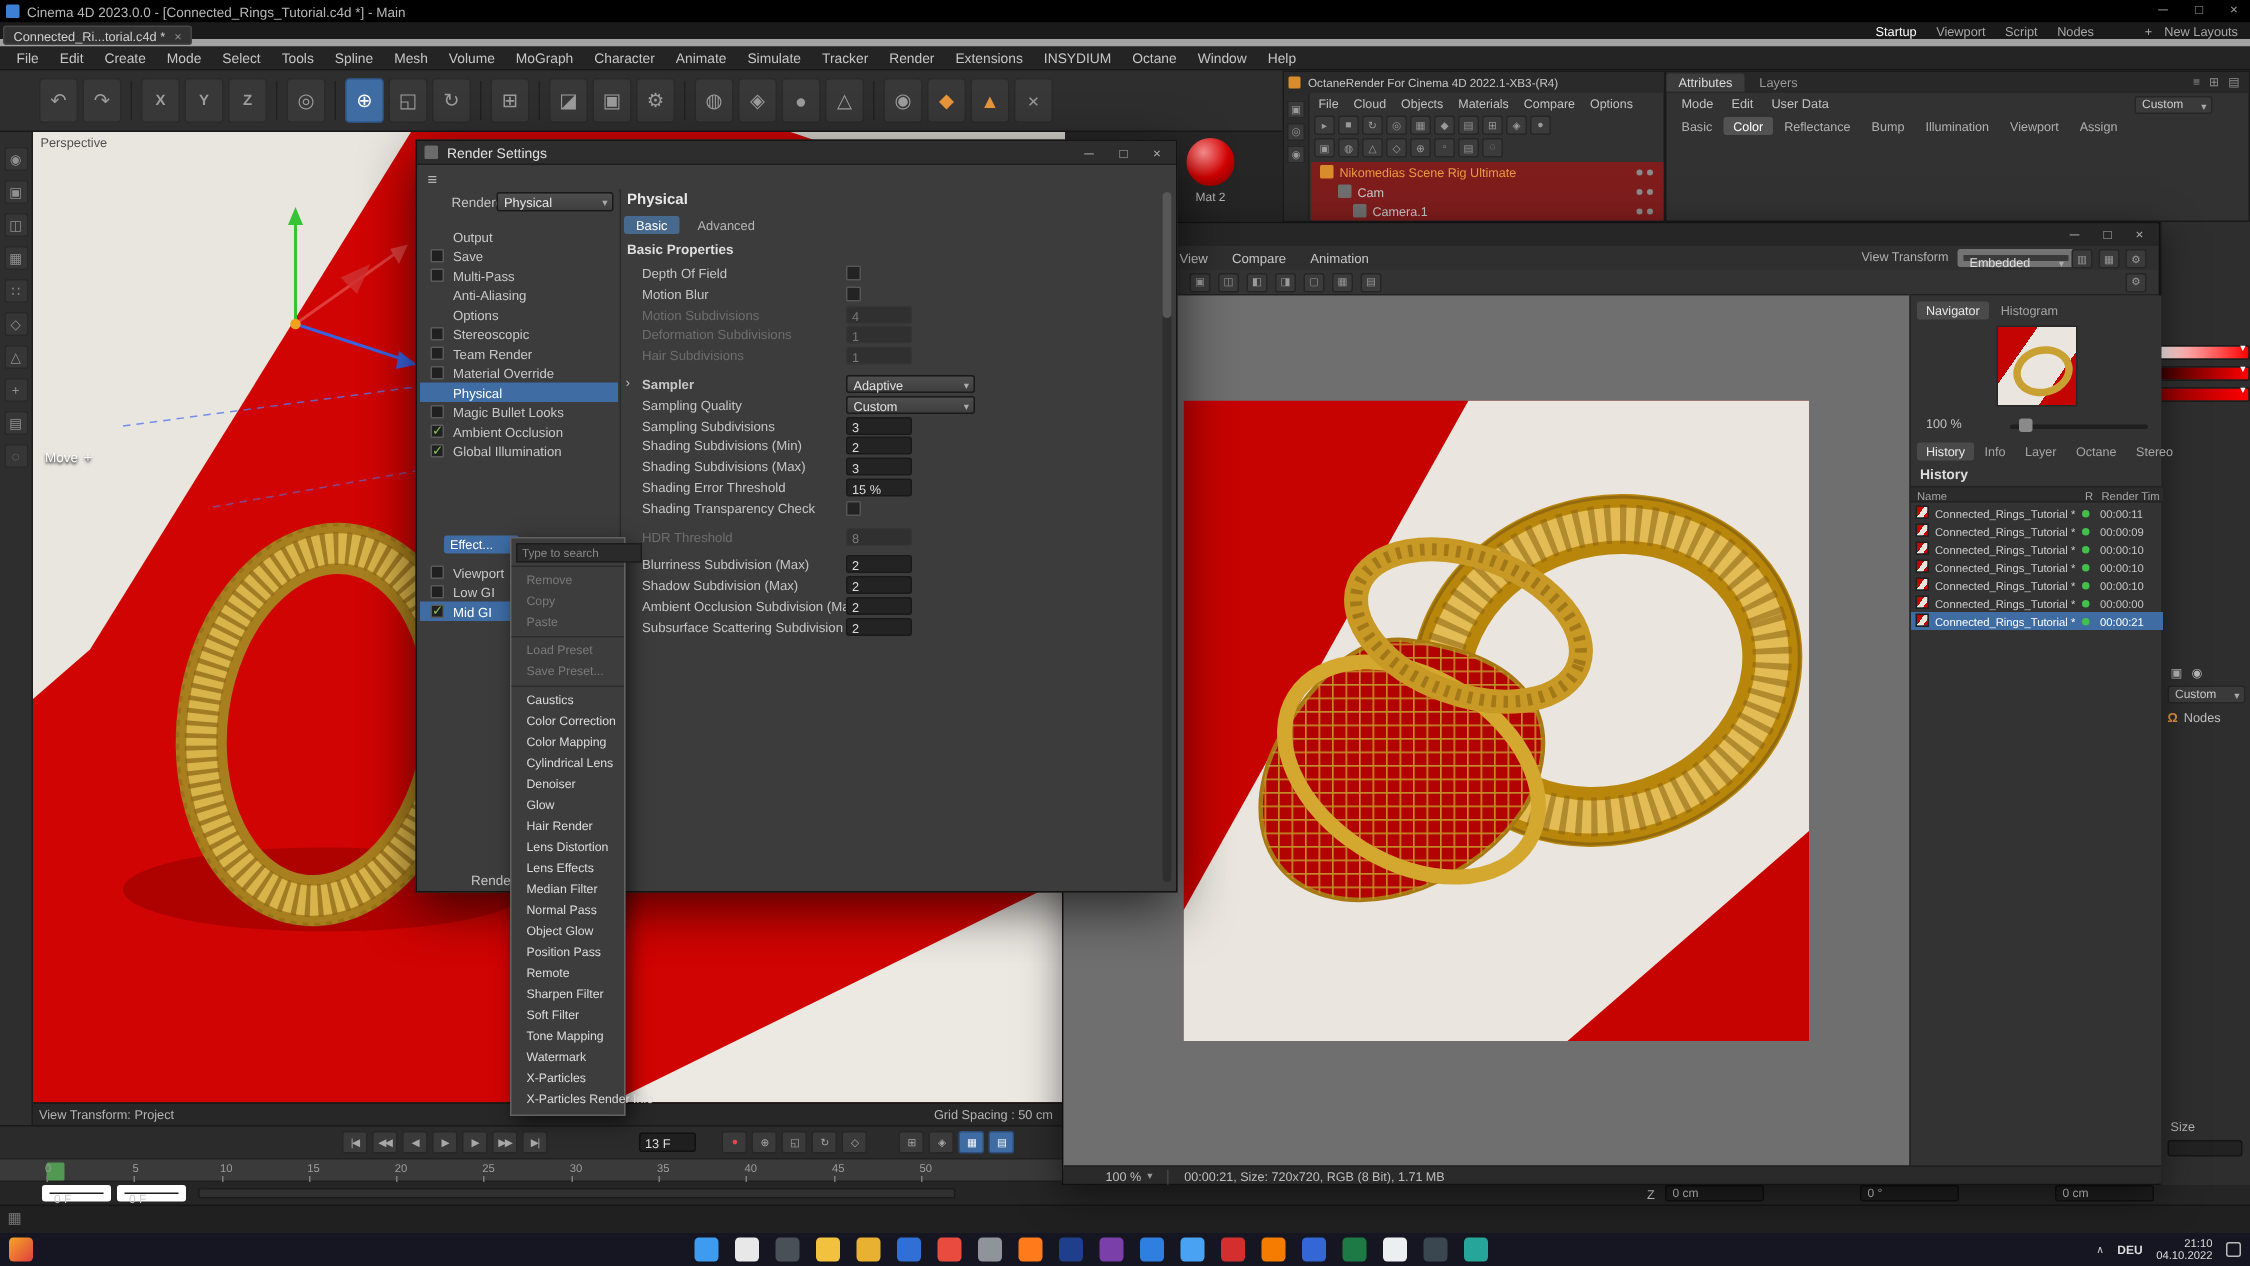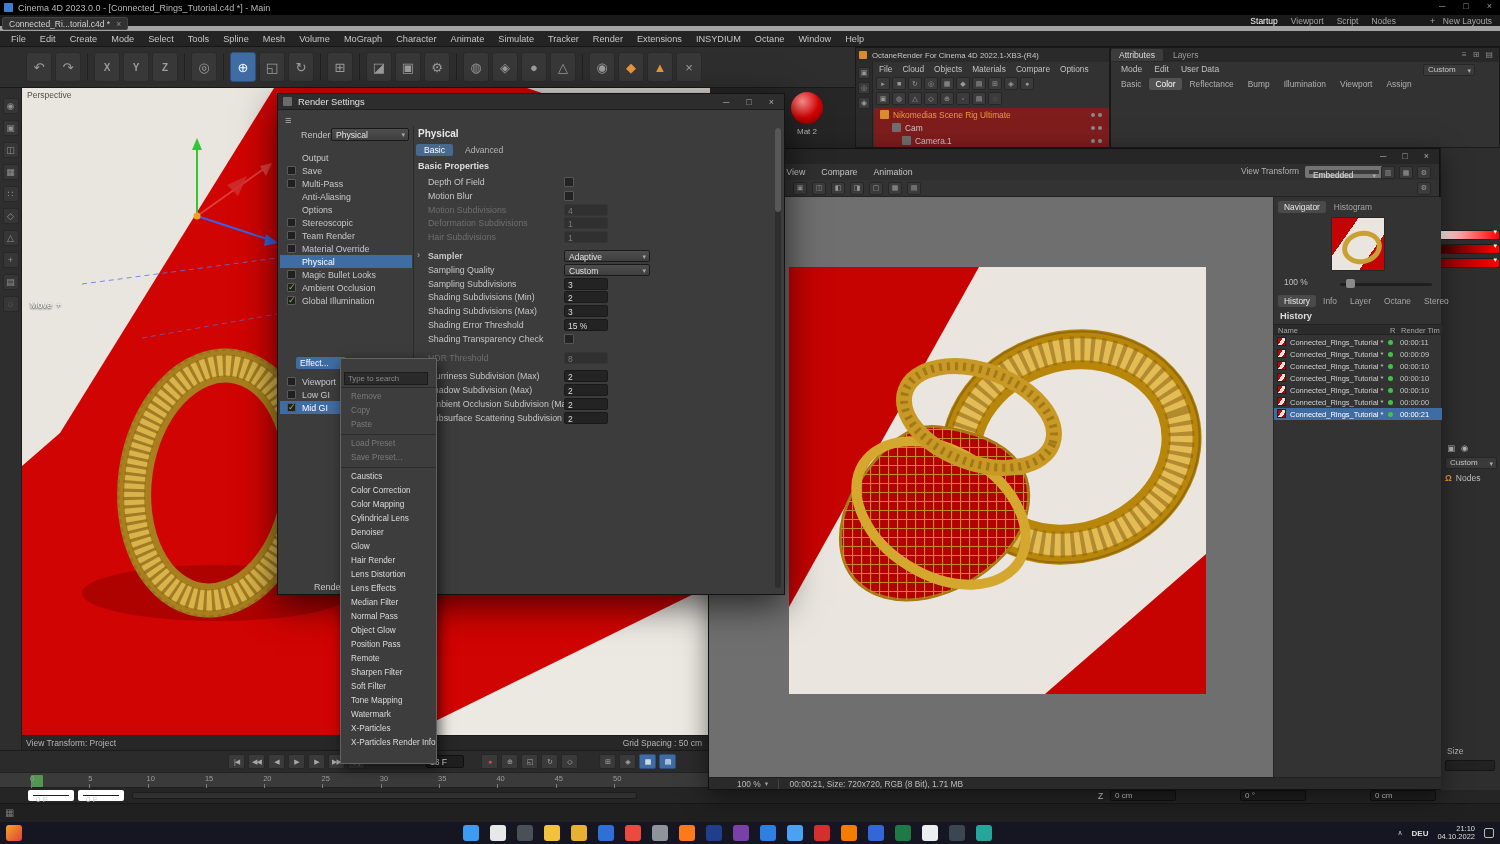--- a/index.html
+++ b/index.html
@@ -185,22 +185,22 @@
 .prow.arr::before{content:"›";position:absolute;left:3px;top:0;color:#bbb;font-size:9px}
 .prow.dis .plabel{color:#6e6e6e}
 .pcbx{display:none;position:absolute;left:150px;top:1px;width:10px;height:10px;background:#232323;border:1px solid #555;border-radius:1px}
 .prow.cb .pcbx{display:block}
 .pfield{position:absolute;left:150px;top:0;width:44px;height:12px;background:#232323;border:1px solid #1a1a1a;border-radius:2px;font-size:8.5px;color:#ddd;padding:1px 3px}
 .prow.dis .pfield{color:#7a7a7a;background:#303030;border-color:#353535}
 .pdrop{display:none;position:absolute;left:150px;top:0;width:86px;height:12px;background:linear-gradient(#4e4e4e,#3e3e3e);border:1px solid #1a1a1a;border-radius:2px;font-size:8.5px;color:#e2e2e2;padding:1px 4px}
 .prow.drop .pdrop{display:block}
 
 
-#emenu{left:340px;top:358px;width:97px;background:#3d3d3d;border:1px solid #626262;z-index:20;
-  box-shadow:3px 4px 12px rgba(0,0,0,.6);padding:13px 0}
+#emenu{left:340px;top:358px;width:77px;background:#3d3d3d;border:1px solid #626262;z-index:20;
+  box-shadow:3px 4px 12px rgba(0,0,0,.6);padding:3px 0}
 .esearch{display:block;width:84px;margin:0 3px;height:13px;background:#2a2a2a;border:1px solid #1c1c1c;
   font-size:7.8px;color:#999;padding:1px 3px;font-family:inherit}
 .esearch::placeholder{color:#8a8a8a}
 .esep{height:1px;background:#2c2c2c;margin:2px 0}
 .eitem{height:14px;line-height:14px;padding-left:10px;font-size:8.2px;color:#dcdcdc;white-space:nowrap}
 .eitem.dis{color:#7a7a7a}
 
 
 #taskbar{left:0;top:822px;width:1500px;height:22px;background:#161622;z-index:30}
 #tbapps{position:absolute;left:463px;top:3px;display:flex;gap:11px}

